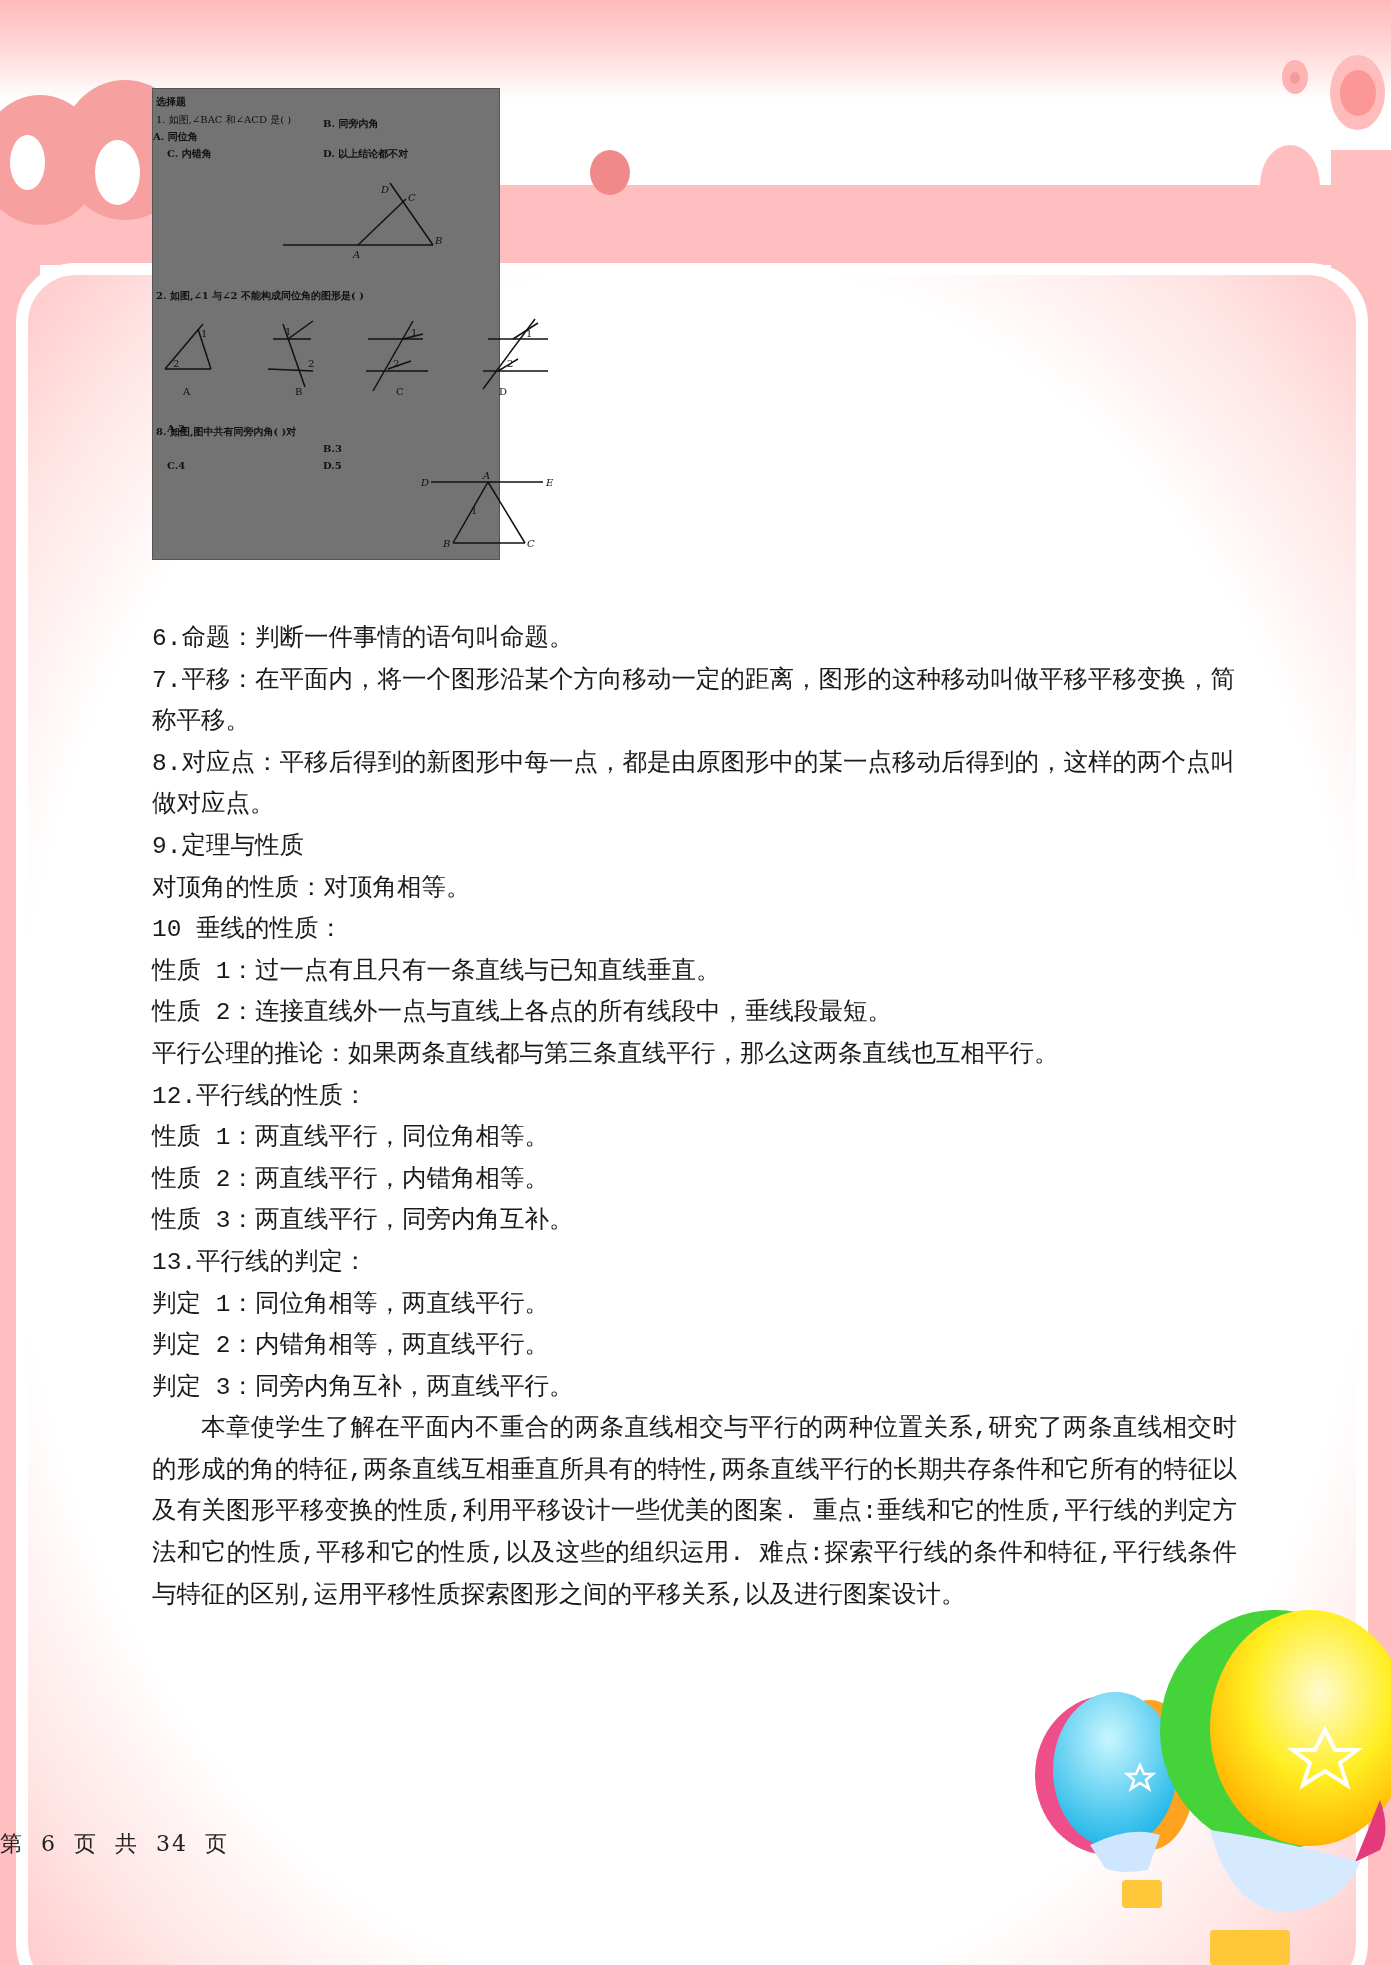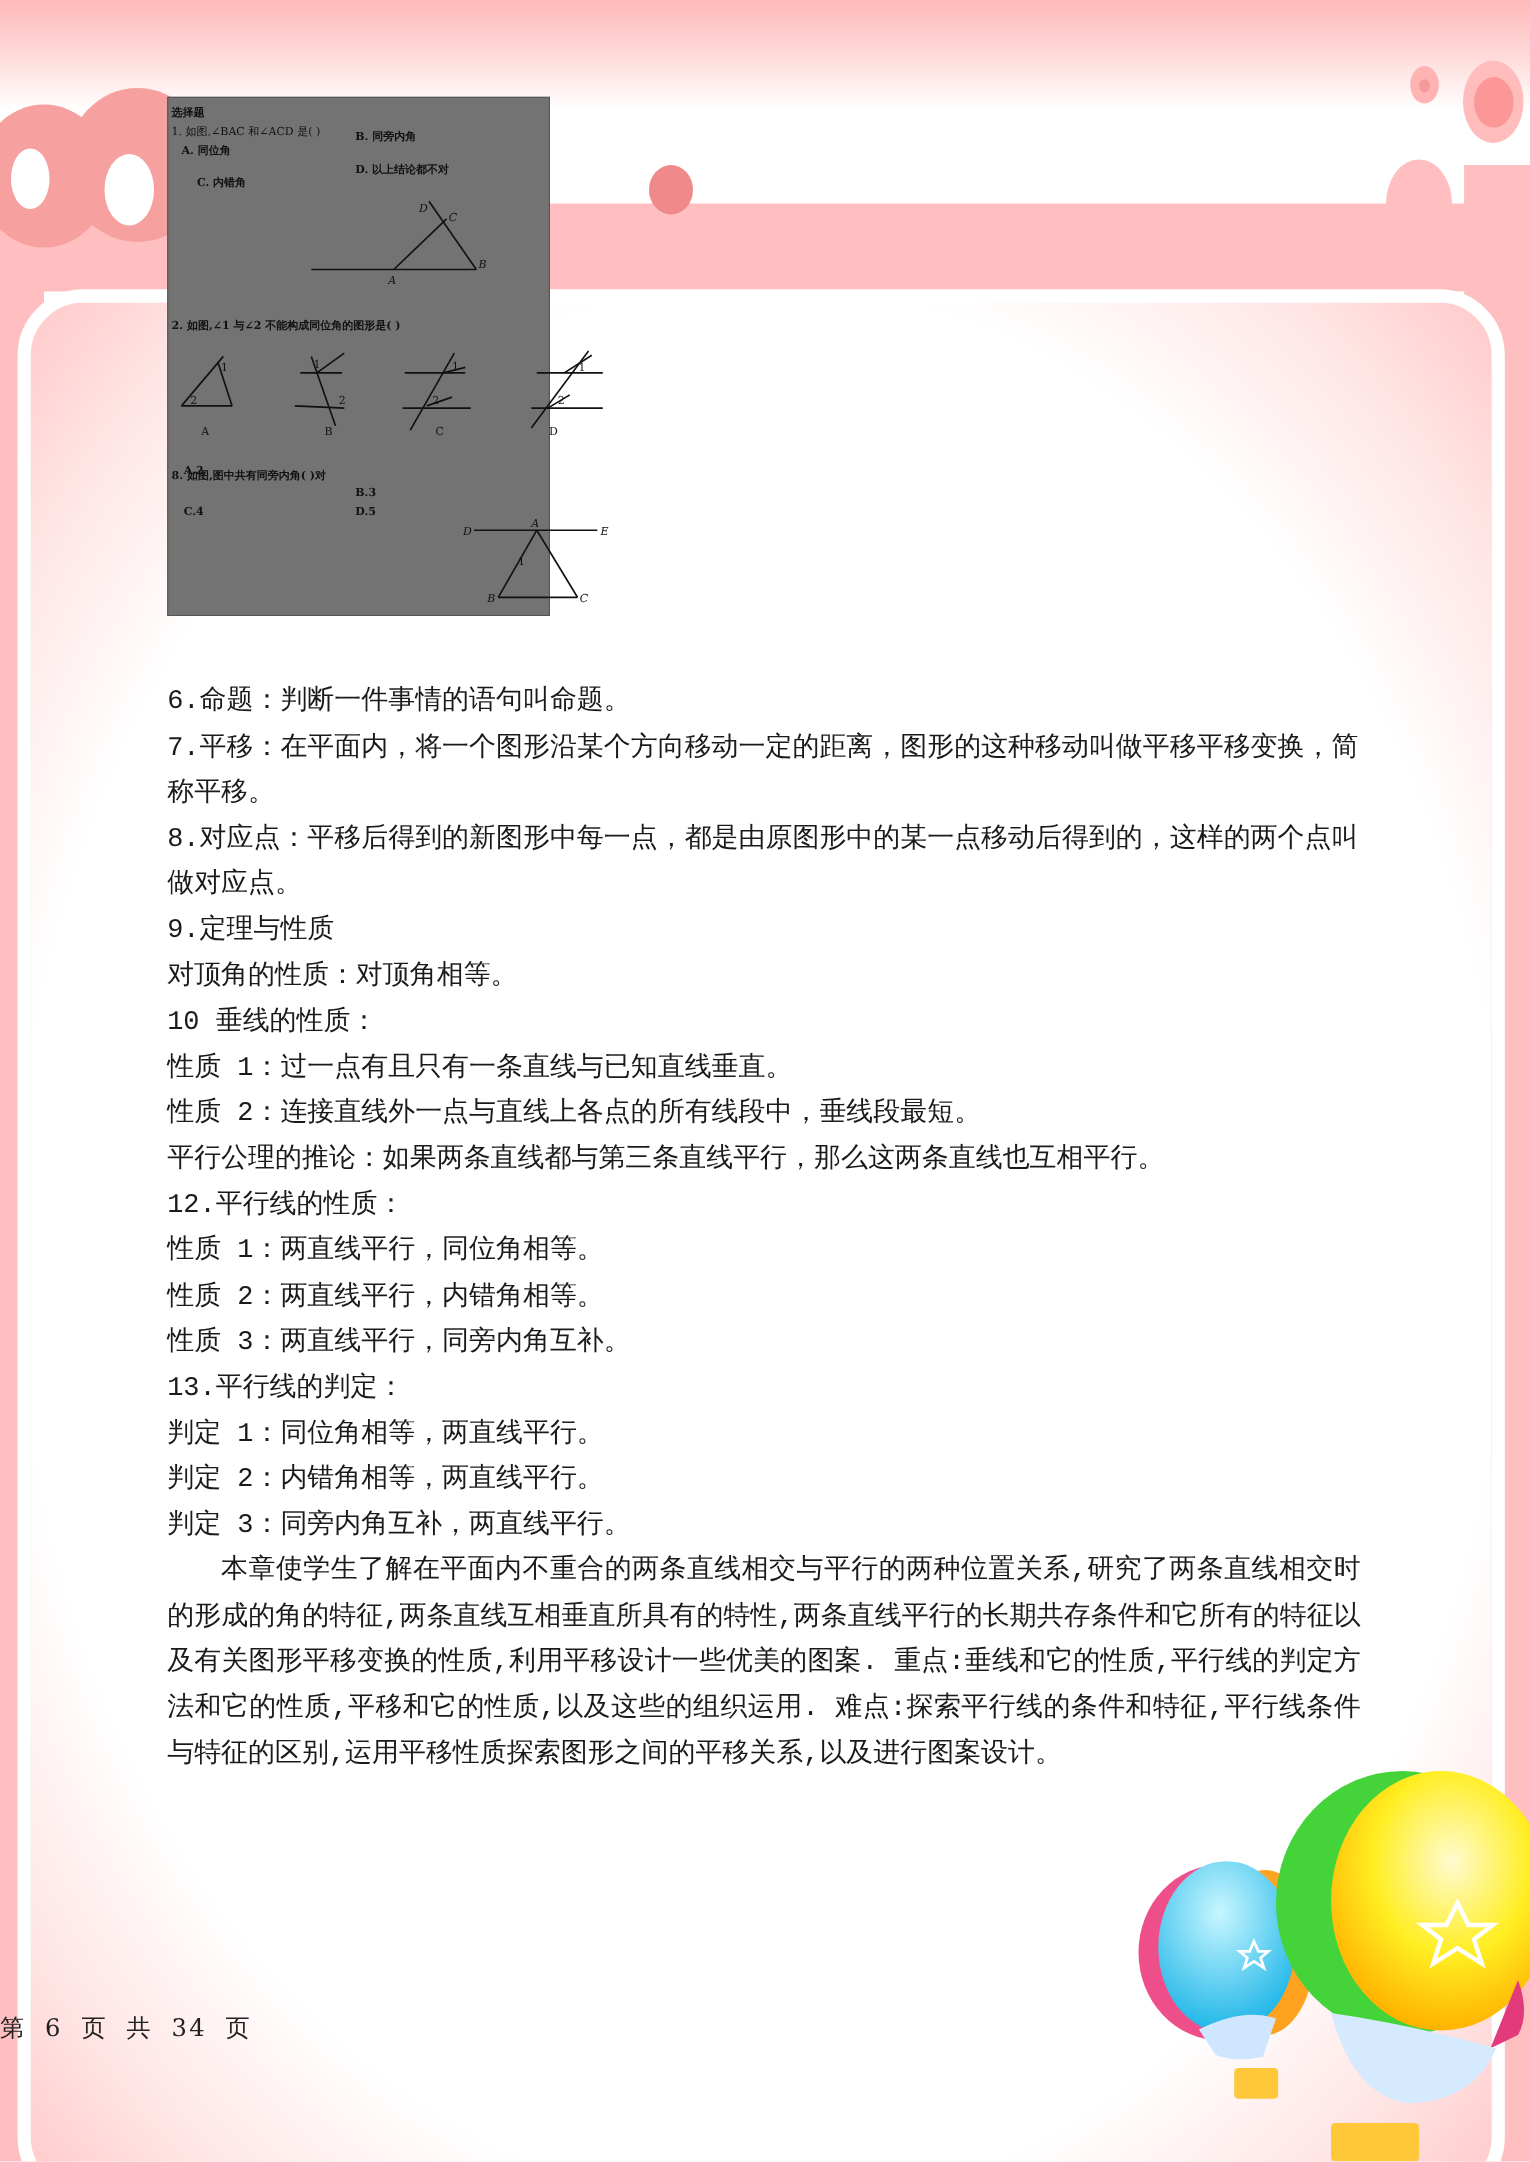--- a/index.html
+++ b/index.html
@@ -91,23 +91,23 @@
   <div class="dot" style="left:1340px; top:70px; width:36px; height:46px; background:#fb9797;"></div>
   <div class="dot" style="left:1260px; top:145px; width:60px; height:80px; background:#ffbfc0;"></div>
 </div>
 
 <div class="frame"></div>
 
 <div class="scan">
   <div class="q" style="top:6px;">选择题</div>
 
   <div class="q" style="top:24px; font-weight:normal;">1. 如图,∠BAC 和∠ACD 是(      )</div>
-  <div class="opt" style="left:12px; top:41px;">A. 同位角</div>
+  <div class="opt" style="left:0; top:41px;">A. 同位角</div>
   <div class="opt" style="left:170px; top:28px;">B. 同旁内角</div>
-  <div class="opt" style="left:26px; top:58px;margin-top:12px;">C. 内错角</div>
+  <div class="opt" style="left:14px; top:58px;">C. 内错角</div>
   <div class="opt" style="left:170px; top:58px;">D. 以上结论都不对</div>
 
   <svg style="left:0; top:0;" width="405" height="150">
     <line x1="130" y1="156" x2="280" y2="156" stroke="#111" stroke-width="1.5"></line>
     <line x1="205" y1="156" x2="253" y2="110" stroke="#111" stroke-width="1.5"></line>
     <line x1="237" y1="94" x2="280" y2="156" stroke="#111" stroke-width="1.5"></line>
     <text x="228" y="104" font-style="italic">D</text>
     <text x="255" y="112" font-style="italic">C</text>
     <text x="200" y="169" font-style="italic">A</text>
     <text x="282" y="155" font-style="italic">B</text>

